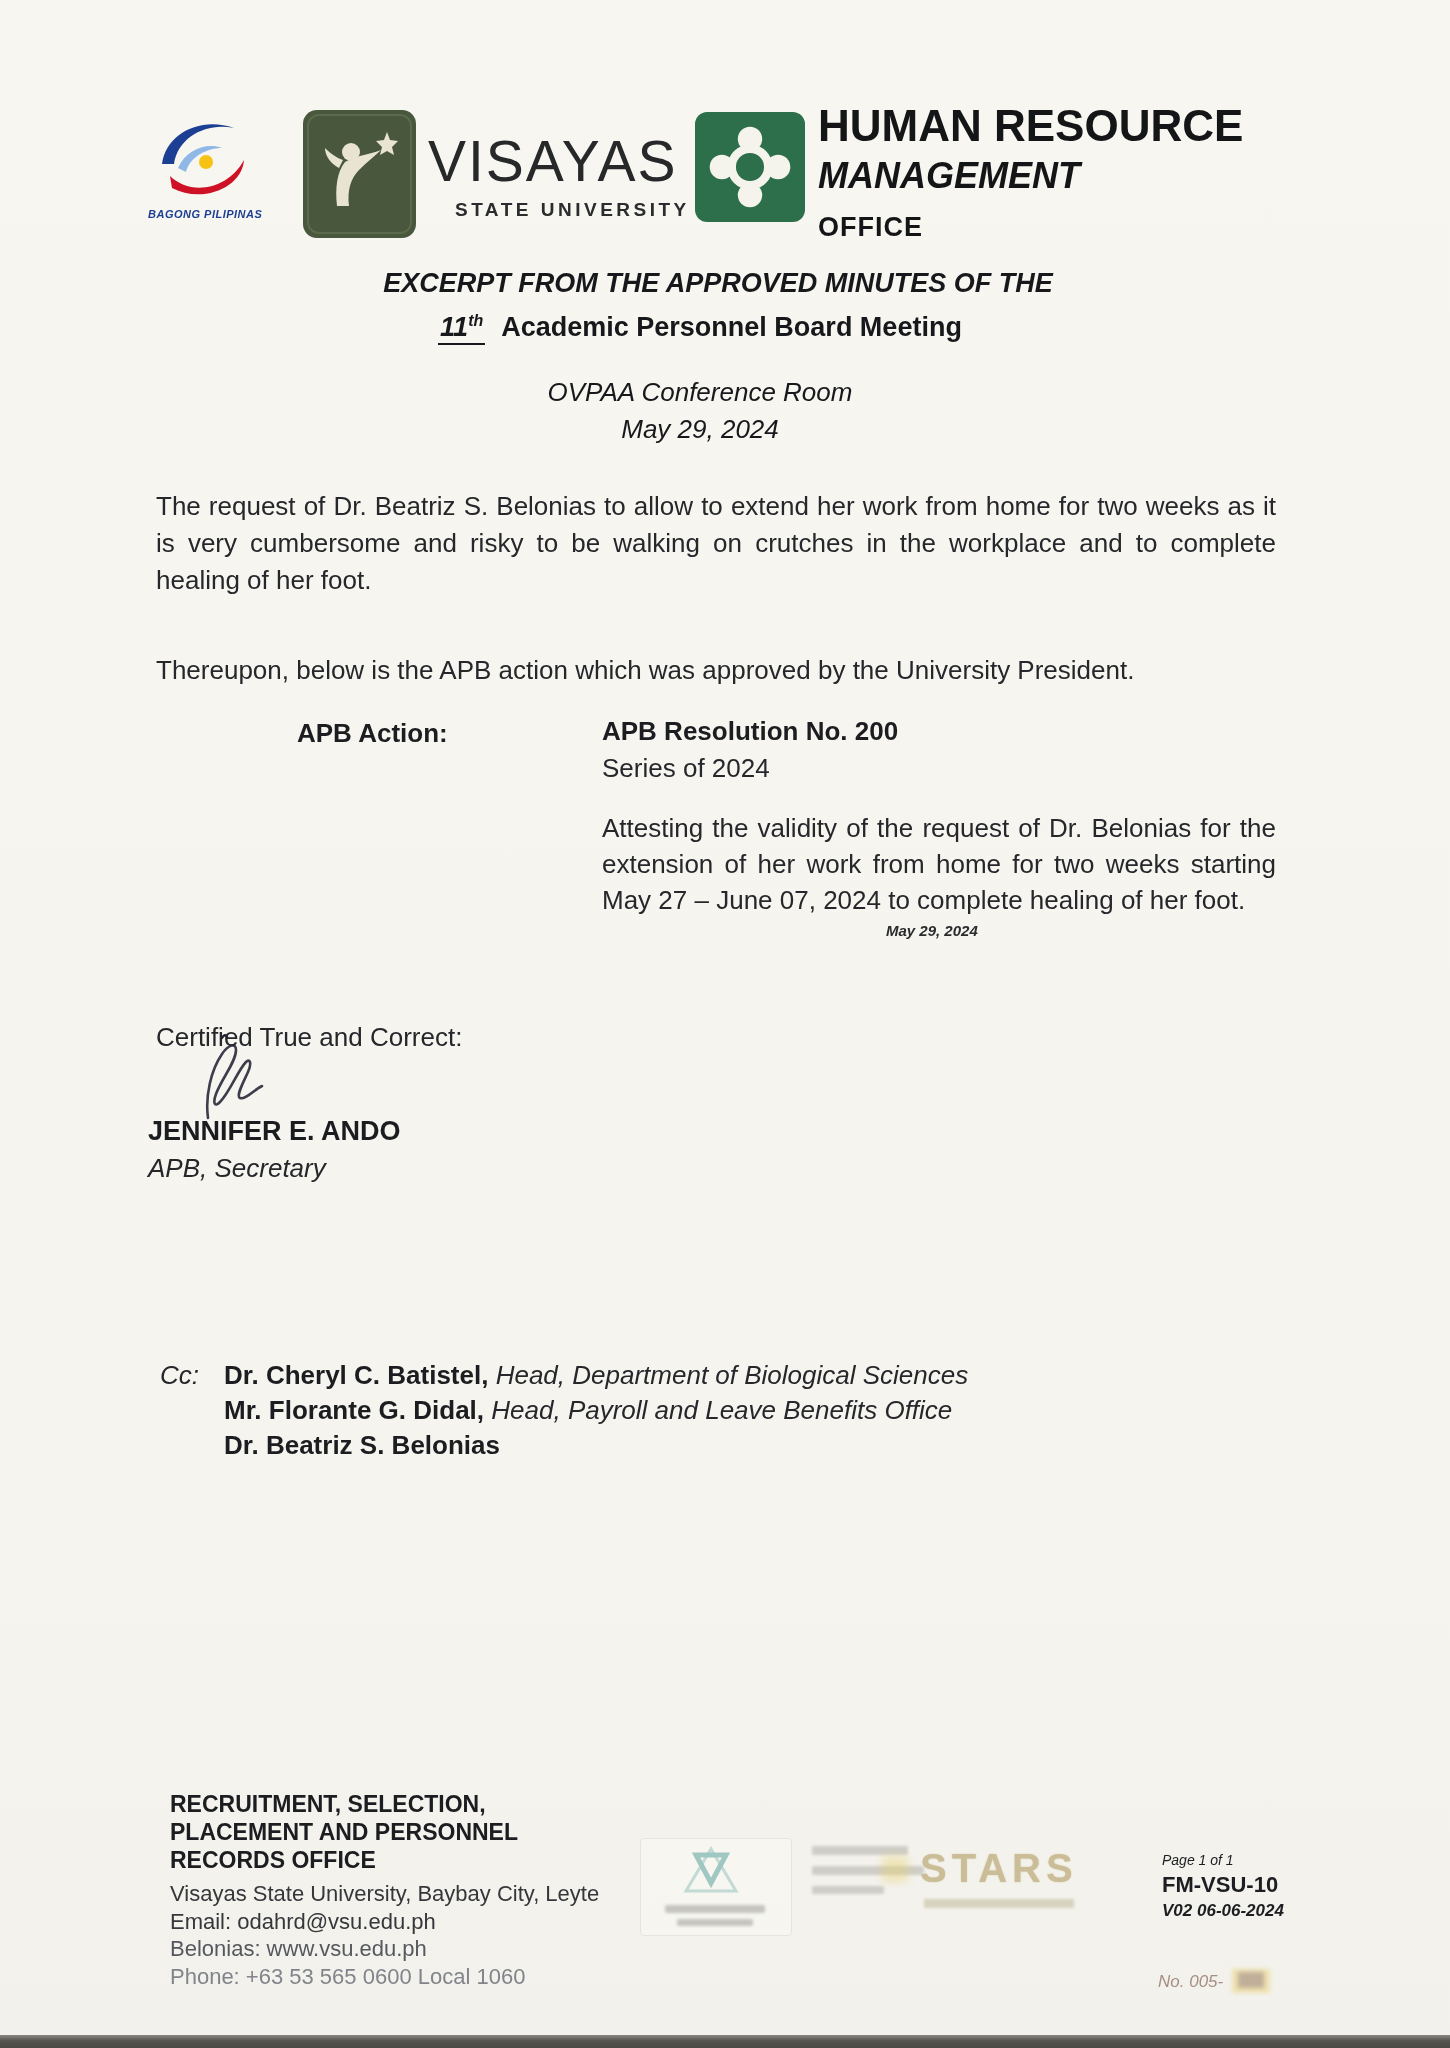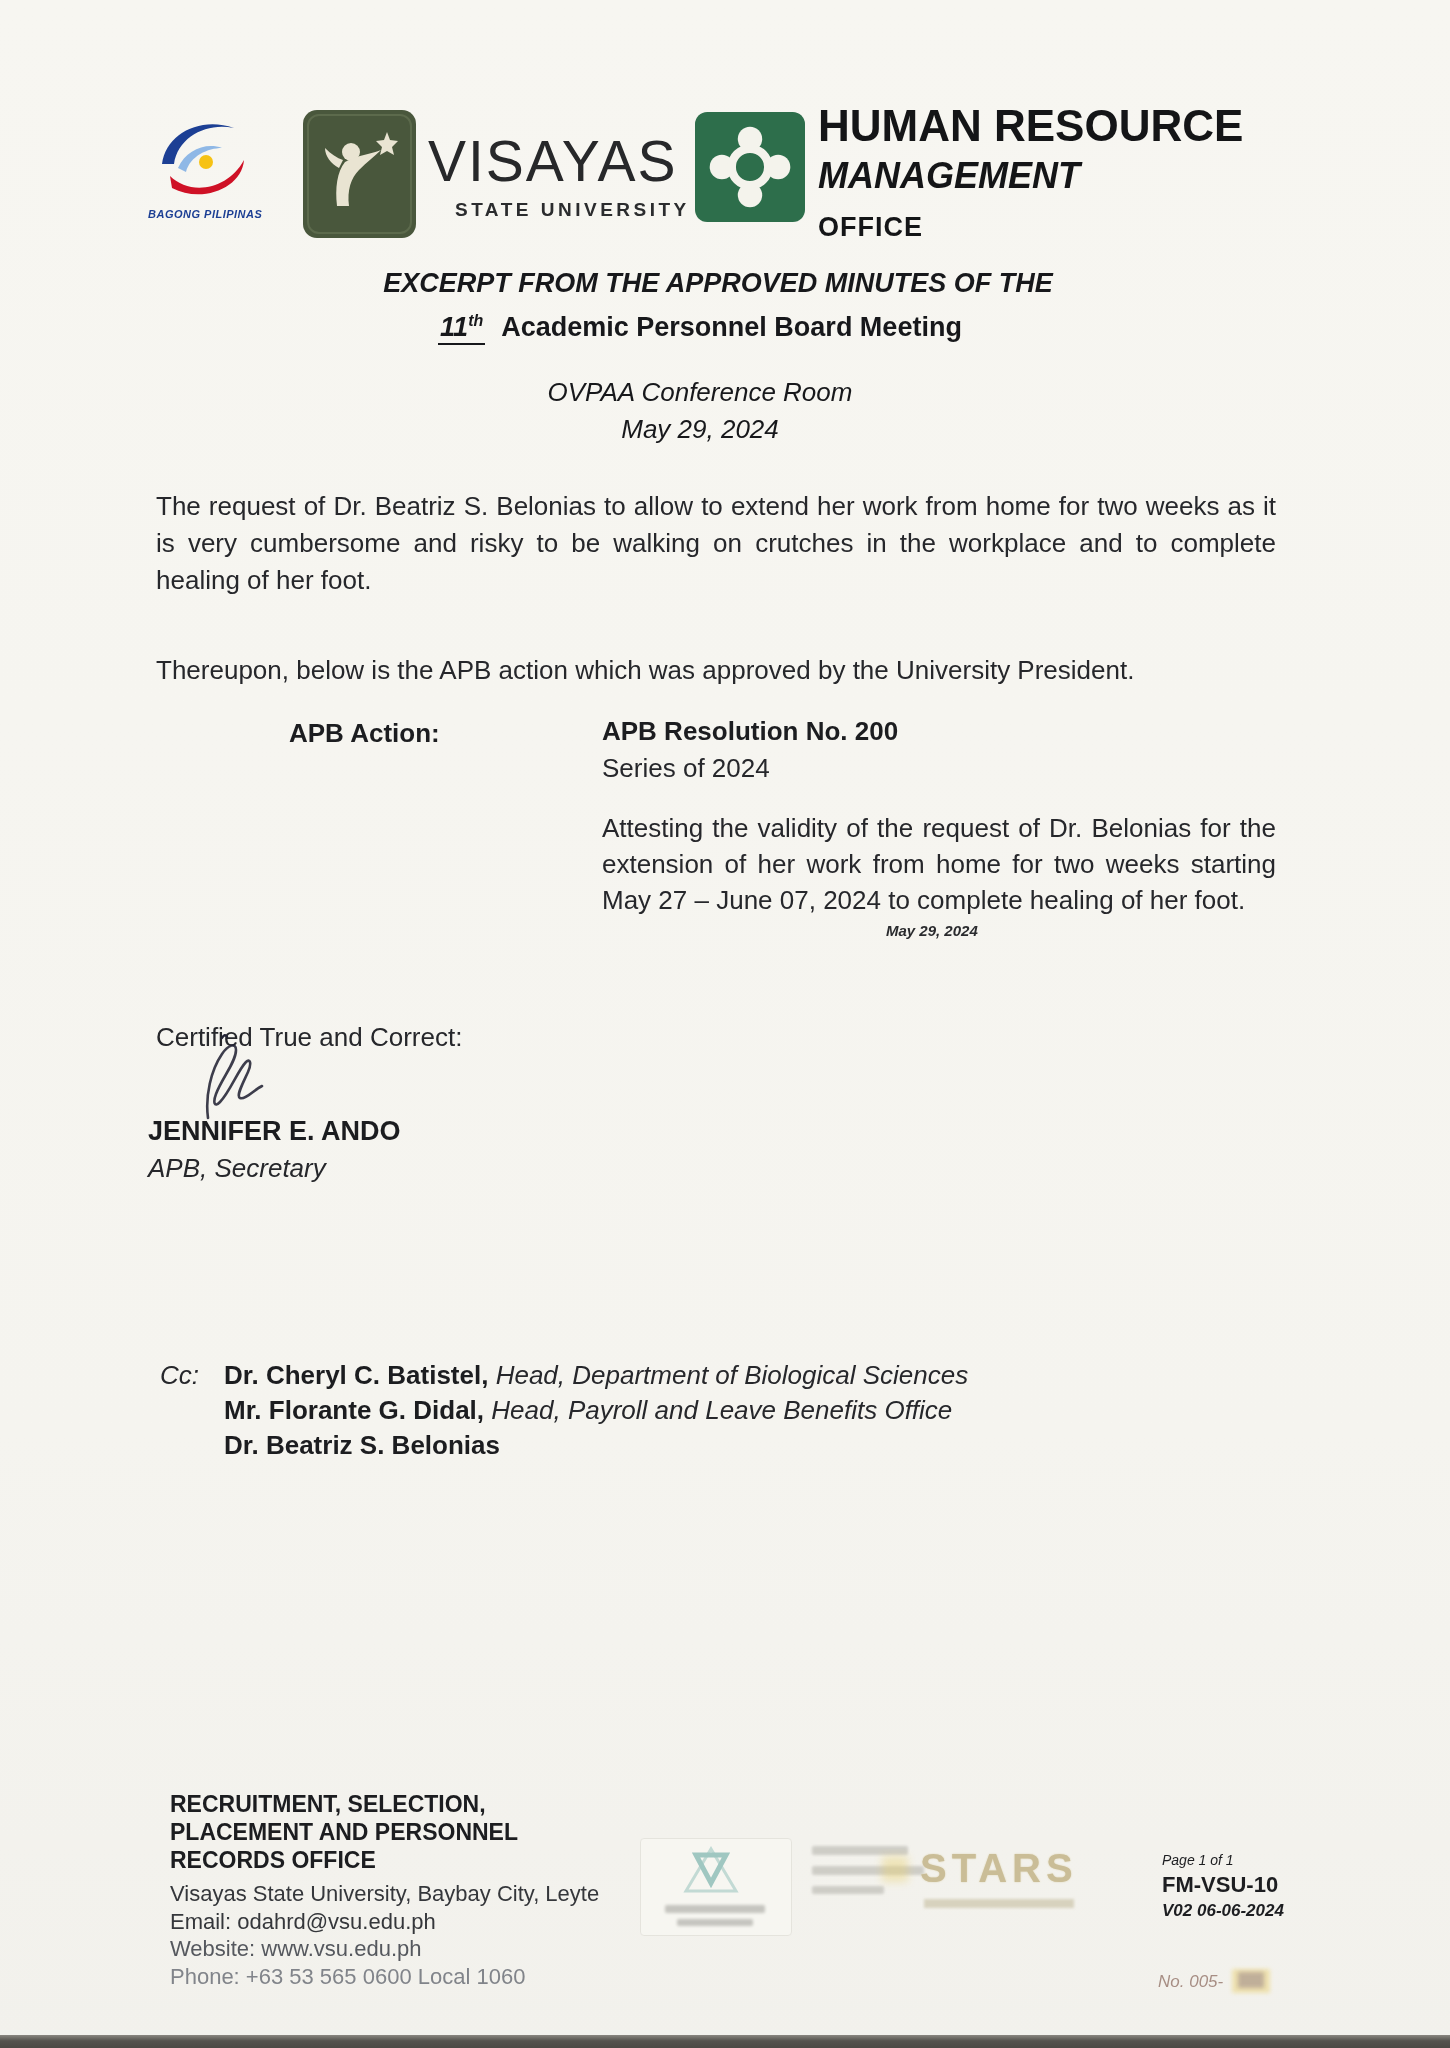--- a/index.html
+++ b/index.html
@@ -30,21 +30,21 @@
   .meeting-num{font-weight:bold;font-style:italic;border-bottom:2.5px solid #17181b;padding:0 2px 1px 2px;}
   .meeting-num sup{font-size:16px;}
   .meeting-name{font-weight:bold;margin-left:16px;}
   .venue{font-size:26px;font-style:italic;margin-top:34px;}
   .mdate{font-size:26px;font-style:italic;margin-top:6px;}
 
   
   .body-text{font-size:26px;line-height:37px;color:#26272b;}
   .p1{left:156px;top:488px;width:1120px;text-align:justify;}
   .p2{left:156px;top:652px;width:1150px;}
-  .apb-label{left:289px;top:718px;font-size:26px;font-weight:bold;color:#1c1d20;}
+  .apb-label{left:297px;top:718px;font-size:26px;font-weight:bold;color:#1c1d20;}
   .res-block{left:602px;top:716px;width:674px;}
   .res-title{font-size:26px;font-weight:bold;color:#1c1d20;}
   .res-series{font-size:26px;margin-top:6px;}
   .res-text{font-size:26px;line-height:36px;text-align:justify;margin-top:26px;}
   .res-date{font-size:15px;font-weight:bold;font-style:italic;margin-top:4px;margin-left:284px;color:#2a2b2e;}
 
   
   .certified{left:156px;top:1022px;font-size:26px;}
   .sig{left:178px;top:1030px;z-index:3;}
   .sig-name{left:148px;top:1116px;font-size:27px;font-weight:bold;color:#1b1c1f;z-index:2;}
@@ -175,21 +175,21 @@
   </div>
 
   <div class="abs f-office">
     <div>RECRUITMENT, SELECTION,</div>
     <div>PLACEMENT AND PERSONNEL</div>
     <div>RECORDS OFFICE</div>
   </div>
   <div class="abs f-contact">
     <div>Visayas State University, Baybay City, Leyte</div>
     <div>Email: odahrd@vsu.edu.ph</div>
-    <div class="f-website">Website: www.vsu.edu.ph</div>
+    <div class="f-website">Belonias: www.vsu.edu.ph</div>
     <div class="f-phone">Phone: +63 53 565 0600 Local 1060</div>
   </div>
 
   <div class="abs stamp-tuv">
     <div class="box">
       <svg width="150" height="96" viewBox="0 0 150 96">
         <path d="M55 16 L85 16 L70 44 Z" fill="none" stroke="#4f9e97" stroke-width="5"></path>
         <path d="M45 52 L95 52 L70 10 Z" fill="none" stroke="#4f9e97" stroke-width="3" opacity=".6"></path>
       </svg>
       <div class="smudge" style="left:24px;top:66px;width:100px;height:8px;"></div>

